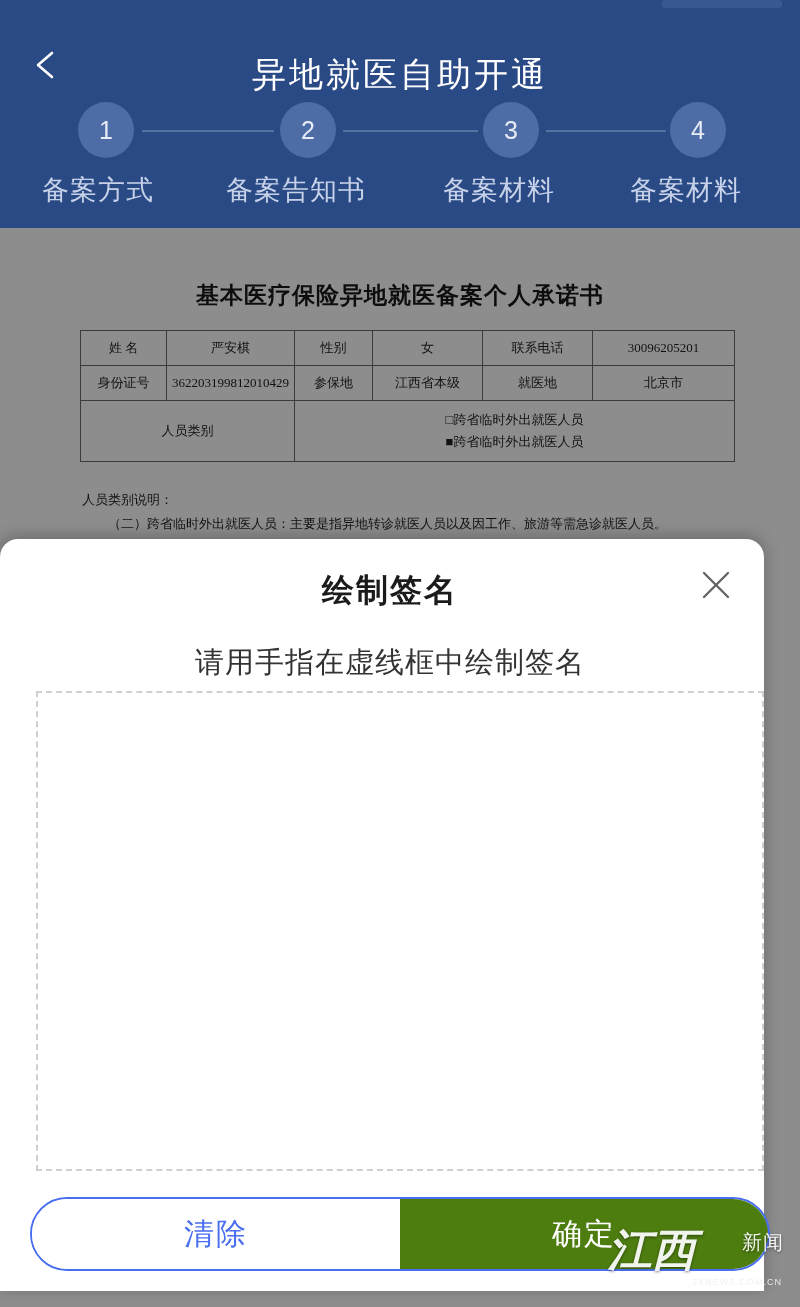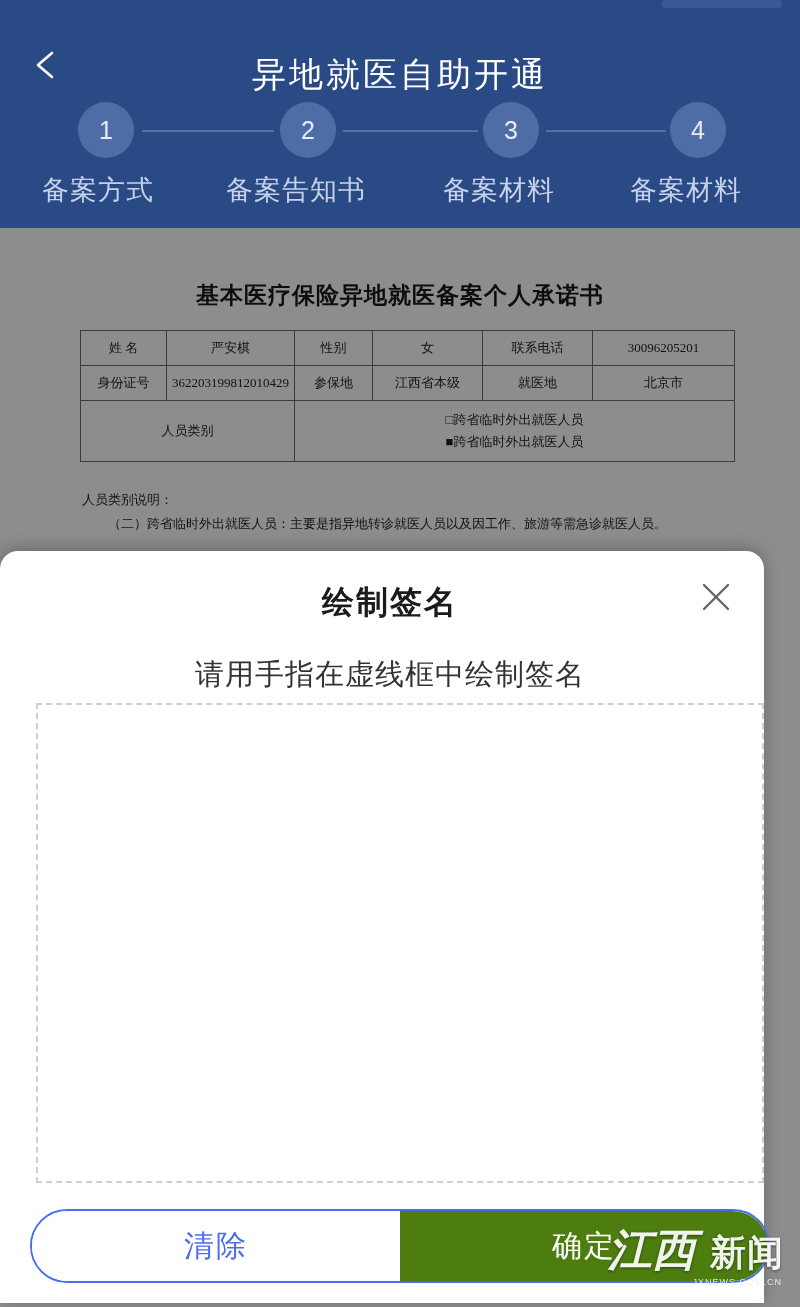--- a/index.html
+++ b/index.html
@@ -165,21 +165,21 @@
     font-family: "Liberation Serif", serif;
     font-size: 14px;
     font-weight: bold;
     color: #111;
     padding: 10px 0 0 26px;
   }
 
   
   .modal {
     position: absolute;
-    left: 0; bottom: 4px;
+    left: 0; bottom: 16px;
     width: 764px; height: 752px;
     background: #ffffff;
     border-radius: 18px 18px 0 0;
     box-shadow: 0 -3px 16px rgba(0,0,0,.25);
     padding-left: 16px;
   }
   .modal-close {
     position: absolute;
     right: 28px; top: 26px;
     width: 40px; height: 40px;
@@ -249,22 +249,22 @@
     font-family: "Liberation Serif", serif;
     font-size: 44px;
     font-weight: bold;
     font-style: italic;
     color: #ffffff;
     text-shadow: 0 1px 3px rgba(0,0,0,.5);
   }
   .wm-text {
     position: absolute;
     right: 4px; top: 14px;
-    font-size: 36px;
-    font-weight: bold;
+    font-size: 20px;
+    font-weight: normal;
     color: #ffffff;
     text-shadow: 0 1px 3px rgba(0,0,0,.5);
     letter-spacing: 1px;
   }
   .wm-sub {
     position: absolute;
     right: 6px; bottom: 4px;
     font-size: 9px;
     color: #f0f0f0;
     letter-spacing: 1px;

